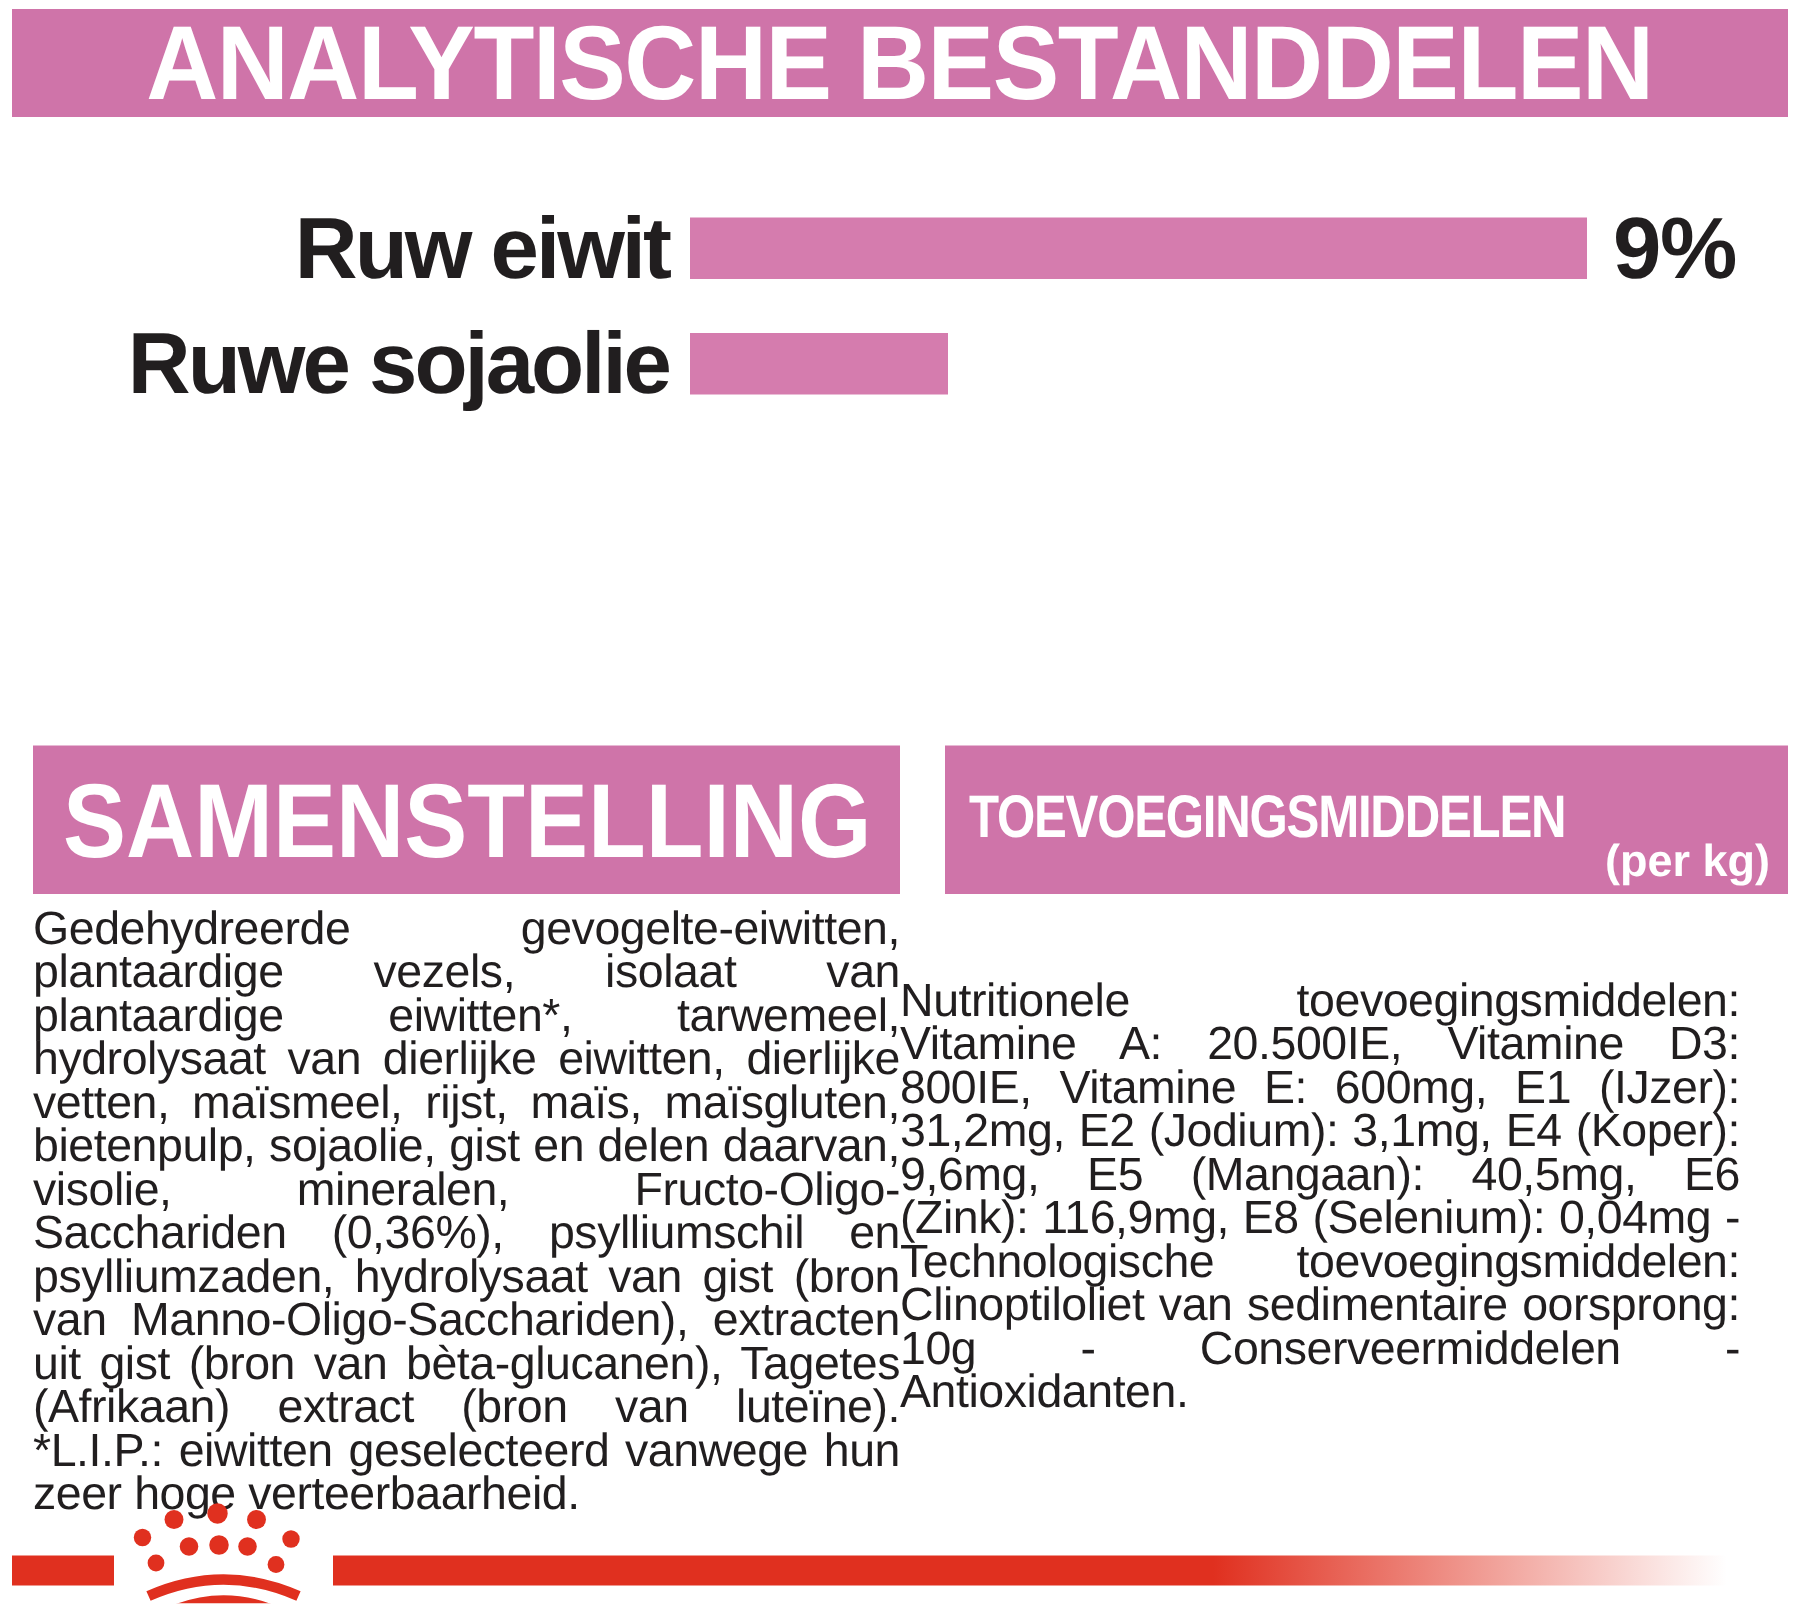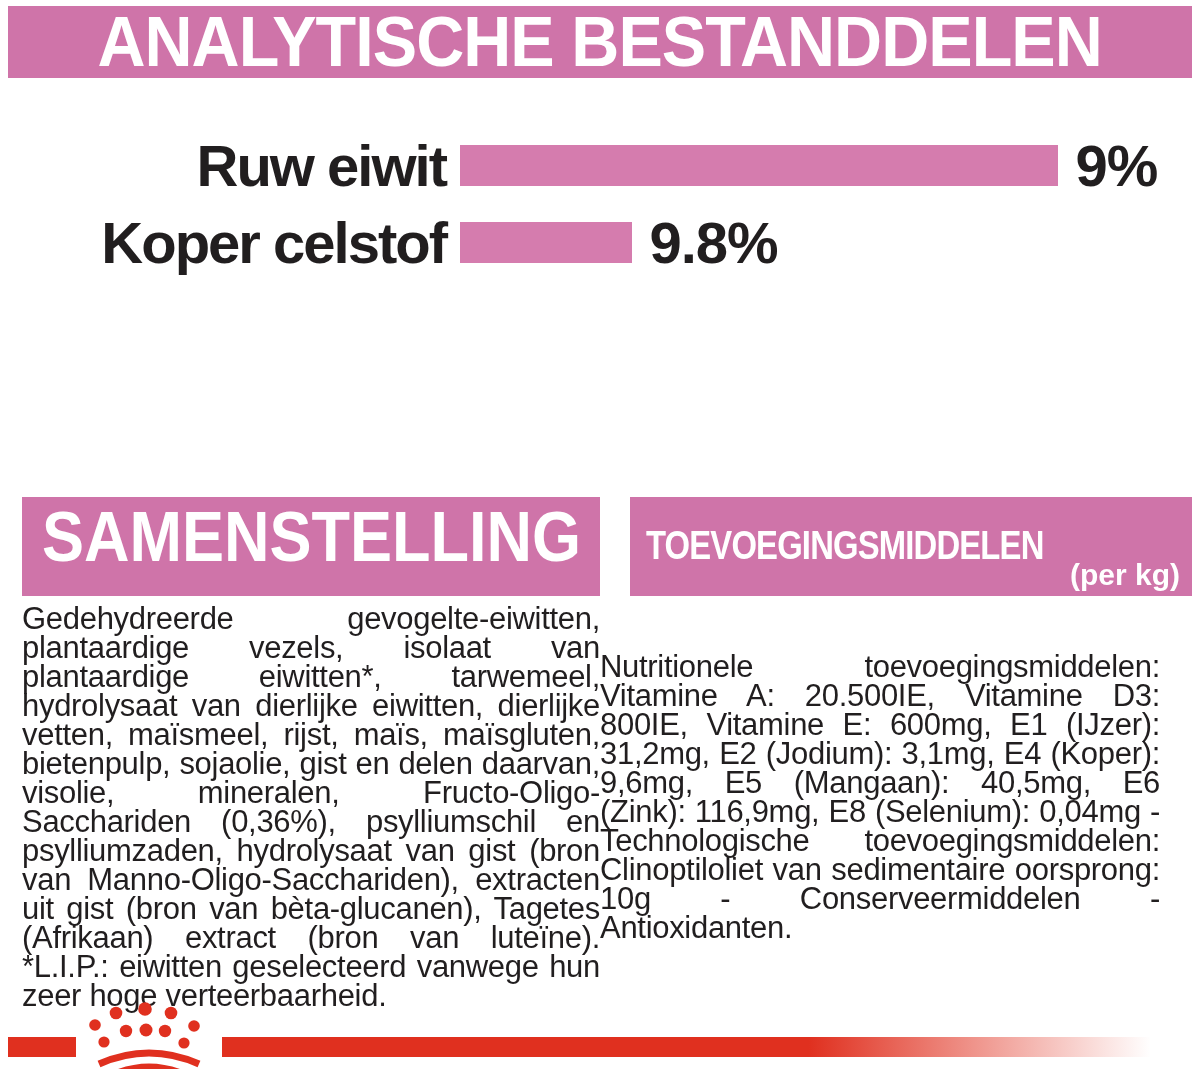--- a/index.html
+++ b/index.html
@@ -35,21 +35,21 @@
   .chart-value{
     margin-left:17px;font-size:58px;font-weight:bold;color:var(--ink);
     letter-spacing:-1px;white-space:nowrap;
   }
   
   .section-banner{
     position:absolute;top:497px;height:99px;background:var(--pink-banner);
   }
   .composition-banner{
     left:22px;width:578px;
-    display:flex;justify-content:center;
+    display:flex;align-items:center;justify-content:center;
   }
   .composition-banner .banner-text{
     color:#fff;font-weight:bold;font-size:70px;letter-spacing:0px;
     transform:scaleX(.9);white-space:nowrap;
   }
   .additives-banner{left:630px;width:562px;}
   .additives-title{
     position:absolute;left:16px;top:26px;
     color:#fff;font-weight:bold;font-size:40px;letter-spacing:-1px;
     transform:scaleX(.82);transform-origin:left center;white-space:nowrap;
@@ -88,23 +88,22 @@
     <span class="banner-text">ANALYTISCHE BESTANDDELEN</span>
   </div>
 
   <div class="chart">
       <div class="chart-row">
       <div class="chart-label">Ruw eiwit</div>
       <div class="chart-bar" style="width: 598.4px; background: rgb(213, 124, 174);"></div>
       <div class="chart-value">9%</div>
     </div>
       <div class="chart-row">
-      <div class="chart-label">Koper celstof</div>
+      <div class="chart-label">Ruwe sojaolie</div>
       <div class="chart-bar" style="width: 172.48px; background: rgb(213, 124, 174);"></div>
-      <div class="chart-value">9.8%</div>
     </div>
     </div>
 
   <div class="section-banner composition-banner">
     <span class="banner-text">SAMENSTELLING</span>
   </div>
 
   <div class="section-banner additives-banner">
     <span class="additives-title">TOEVOEGINGSMIDDELEN</span>
     <span class="additives-subtitle">(per kg)</span>

